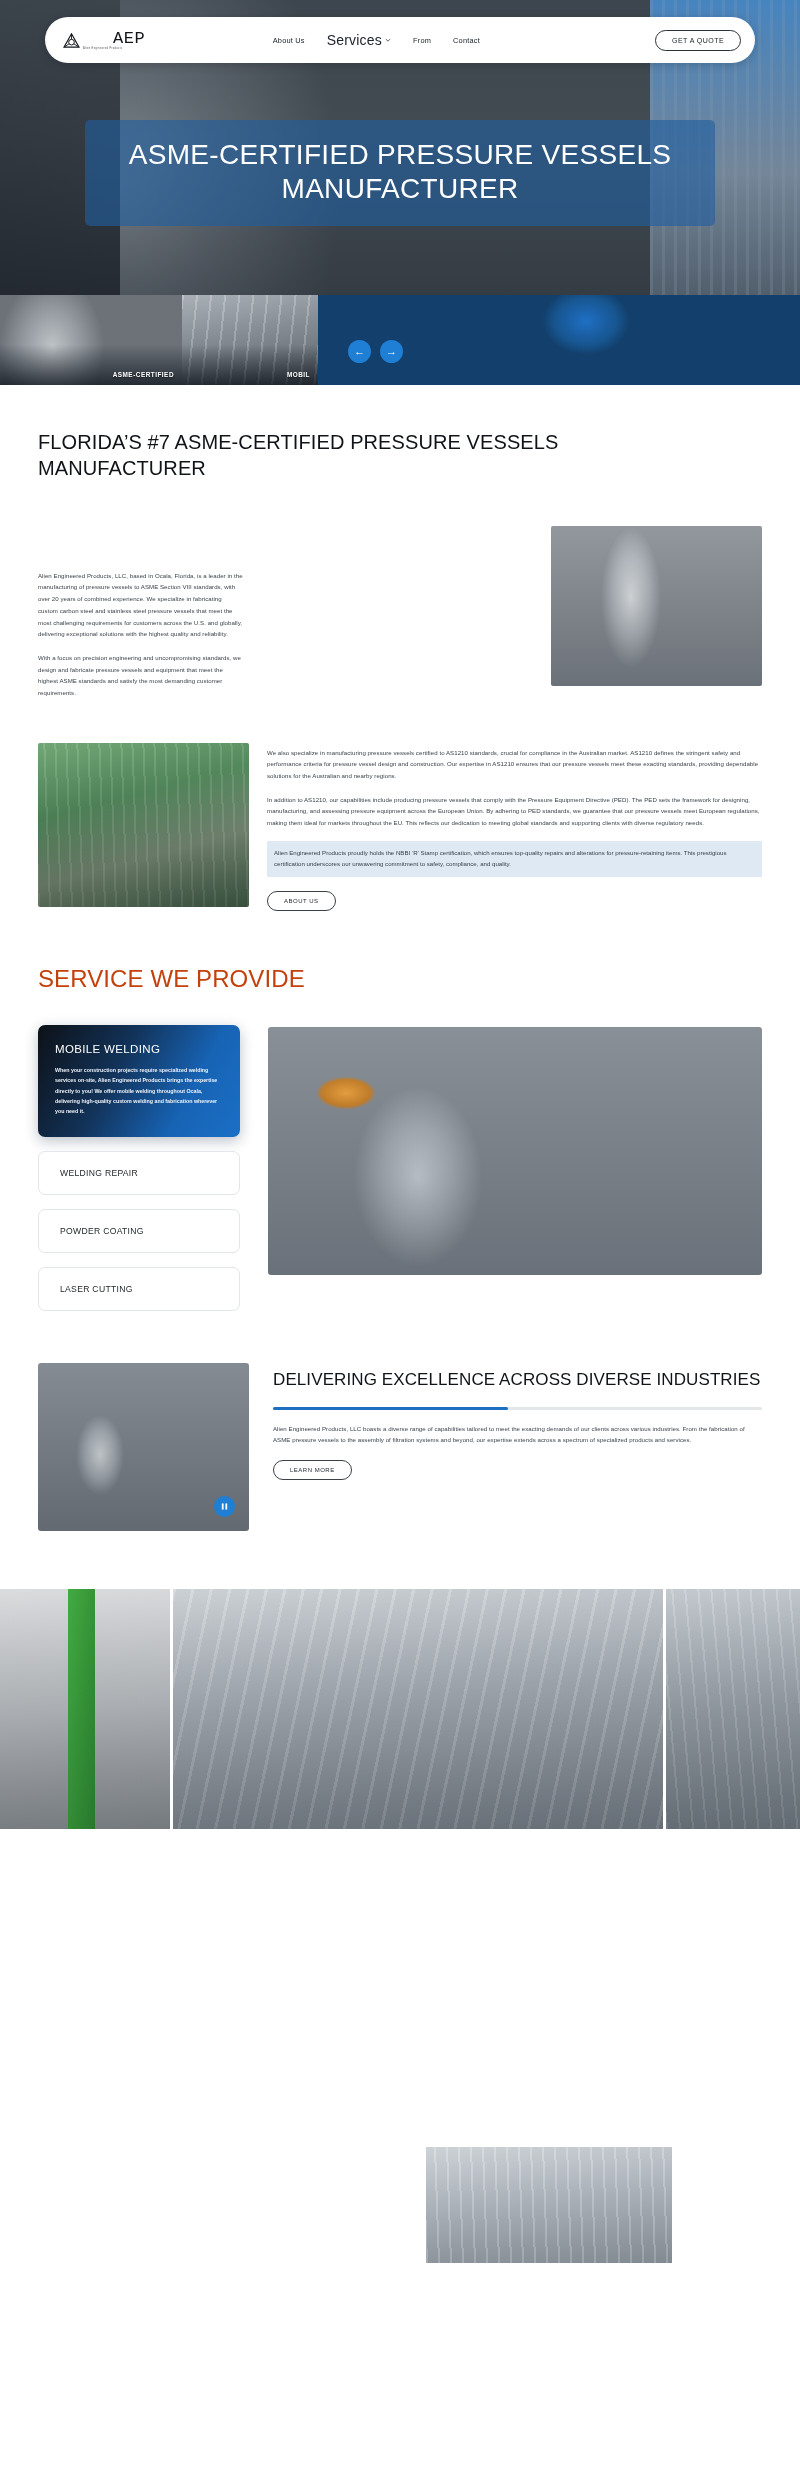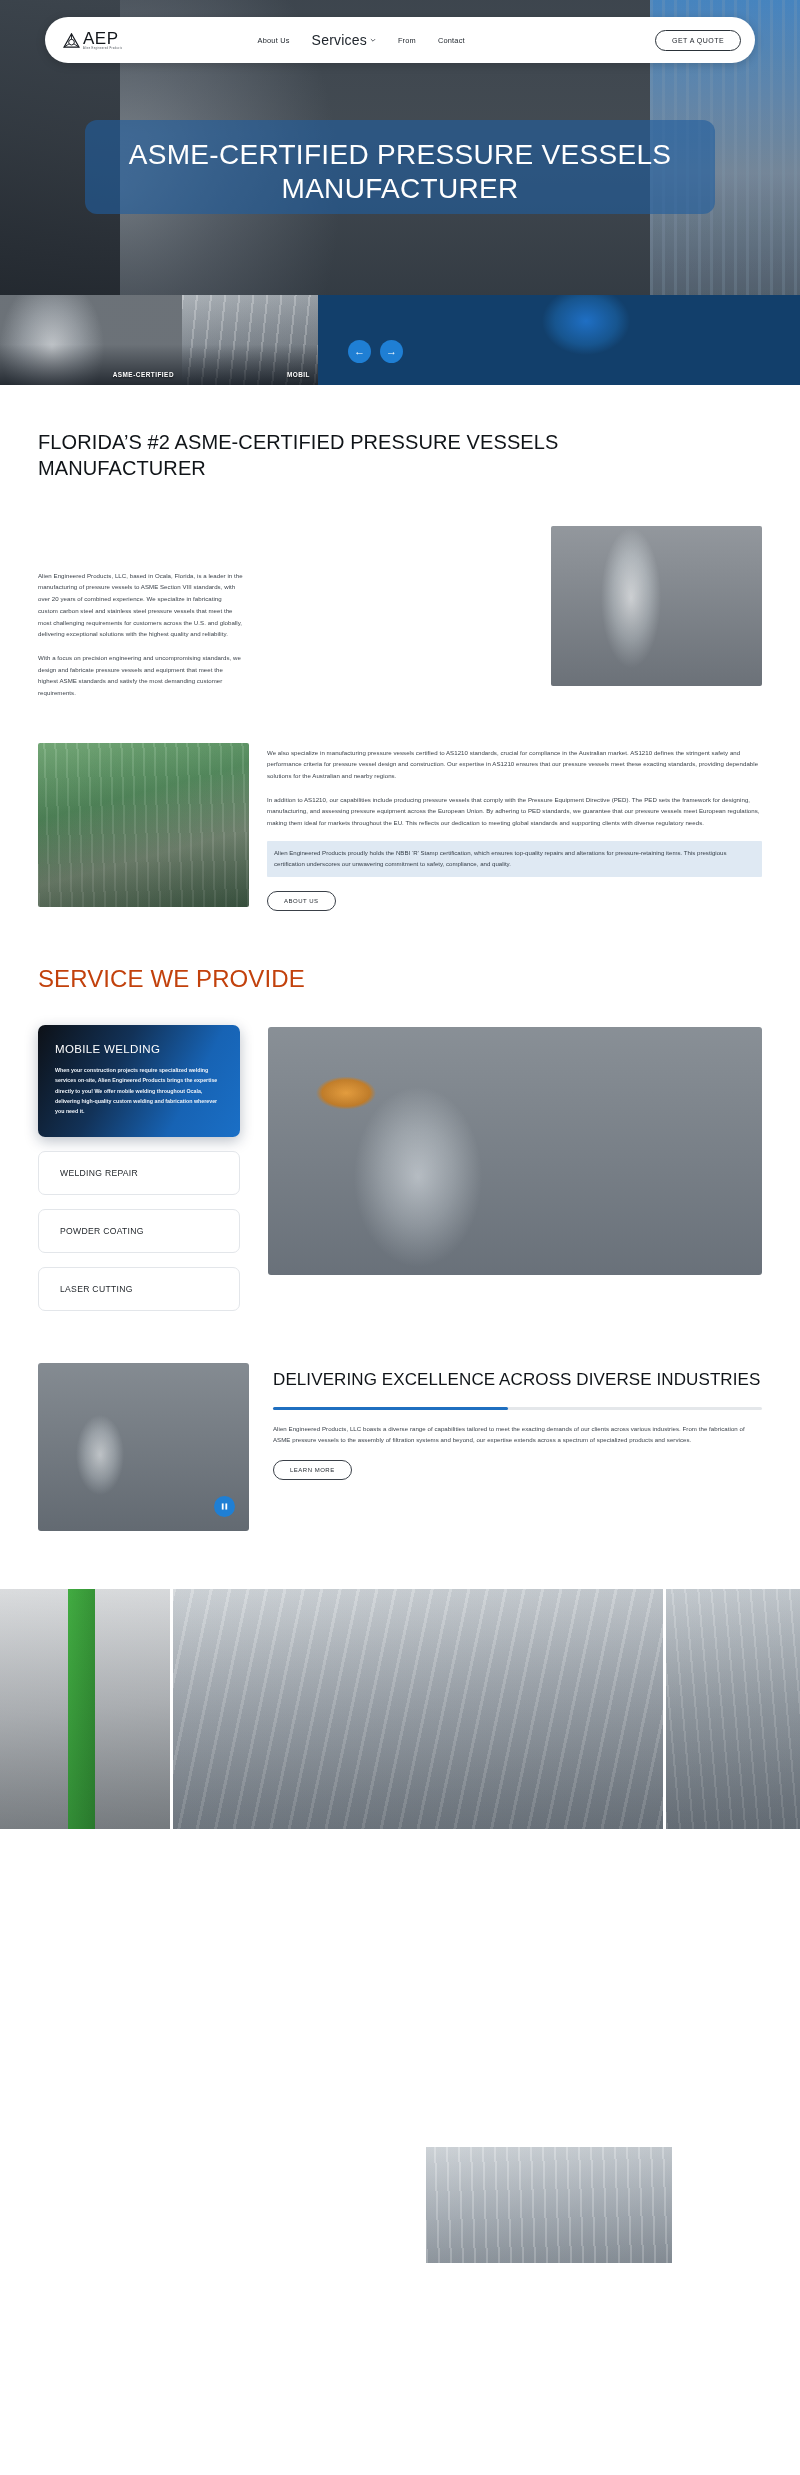--- a/index.html
+++ b/index.html
@@ -50,22 +50,22 @@
     border-radius: 28px;
     display: flex; align-items: center;
     padding: 0 14px 0 18px;
     z-index: 6;
     box-shadow: 0 2px 10px rgba(0,0,0,.18);
   }
   .logo { display: flex; align-items: center; gap: 3px; }
   .logo-mark { width: 17px; height: 15px; display:block; }
   .logo-text { display: flex; flex-direction: column; line-height: 1; }
   .logo-main {
-    font-family: Liberation Sans, sans-serif;
-    font-size: 17px; letter-spacing: .5px; color: #12161b; font-weight: 400;
+    font-family: Liberation Mono, monospace;
+    font-size: 17px; letter-spacing: .5px; color: #12161b; font-weight: 400; margin-left: 30px;
   }
   .logo-sub {
     font-size: 2.6px; letter-spacing: .35px; color: #4a5058; margin-top: 1px;
   }
   .nav-links {
     display: flex; align-items: center; gap: 22px;
     margin-left: auto; margin-right: auto;
     padding-left: 40px;
   }
   .nav-link {
@@ -81,22 +81,22 @@
     padding: 6px 16px;
     font-size: 7px; letter-spacing: .45px; color: #1a1f26;
     background: transparent; cursor: pointer; white-space: nowrap;
     margin-left: auto;
   }
 
   
   .hero-title-panel {
     position: absolute; left: 85px; top: 120px; width: 630px;
     background: rgba(32,94,158,.62);
-    border-radius: 12px;
-    padding: 18px 24px 8px;
+    border-radius: 5px;
+    padding: 18px 24px 20px;
     z-index: 4;
   }
   .hero-title {
     font-size: 28px; line-height: 1.22; color: #ffffff;
     text-align: center; font-weight: 400; letter-spacing: .3px;
   }
 
   
   .thumb-strip {
     position: absolute; left: 0; bottom: 0; width: 800px; height: 90px;
@@ -327,21 +327,21 @@
     </div>
   </div>
 
   <div class="arrows">
     <button class="arrow-btn">←</button>
     <button class="arrow-btn">→</button>
   </div>
 </div>
 
 <section class="section sec-intro">
-  <h2 class="h2">FLORIDA’S #2 ASME-CERTIFIED PRESSURE VESSELS MANUFACTURER</h2>
+  <h2 class="h2">FLORIDA’S #7 ASME-CERTIFIED PRESSURE VESSELS MANUFACTURER</h2>
   <div class="intro-grid">
     <div class="intro-copy">
       <p class="body">Alien Engineered Products, LLC, based in Ocala, Florida, is a leader in the manufacturing of pressure vessels to ASME Section VIII standards, with over 20 years of combined experience. We specialize in fabricating custom carbon steel and stainless steel pressure vessels that meet the most challenging requirements for customers across the U.S. and globally, delivering exceptional solutions with the highest quality and reliability.</p>
       <p class="body">With a focus on precision engineering and uncompromising standards, we design and fabricate pressure vessels and equipment that meet the highest ASME standards and satisfy the most demanding customer requirements.</p>
     </div>
     <div class="intro-img"></div>
   </div>
 </section>
 
 <section class="section sec-as">

